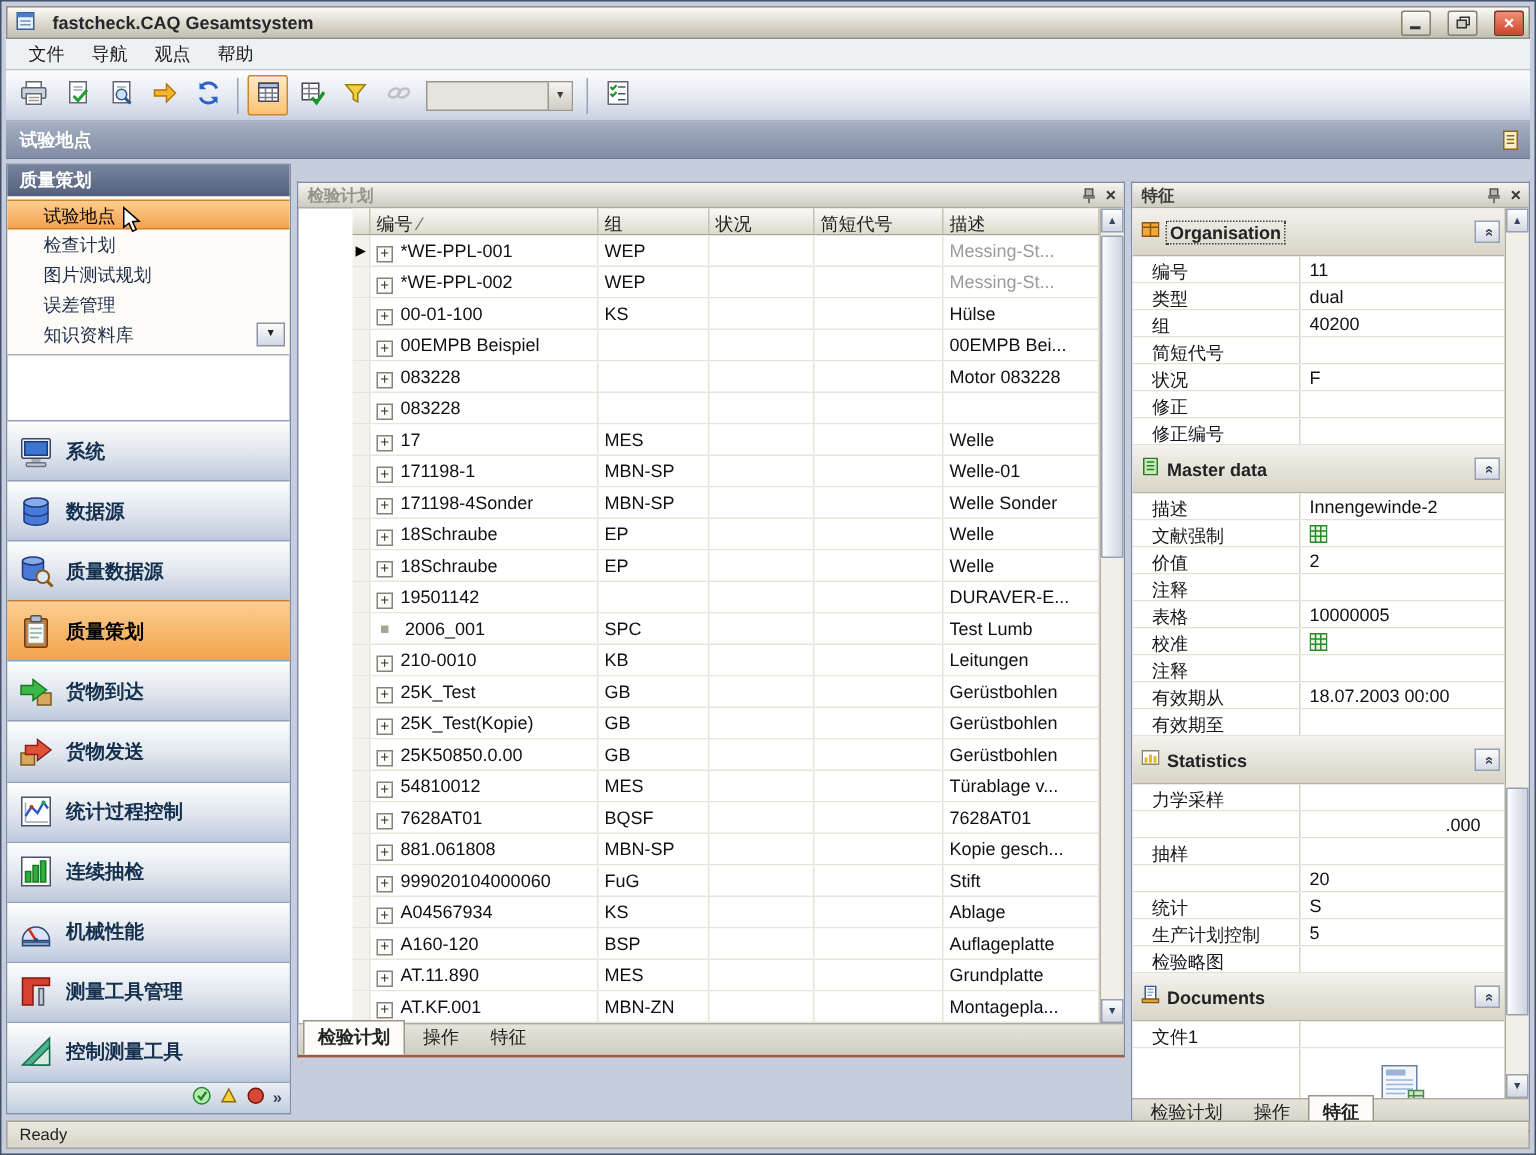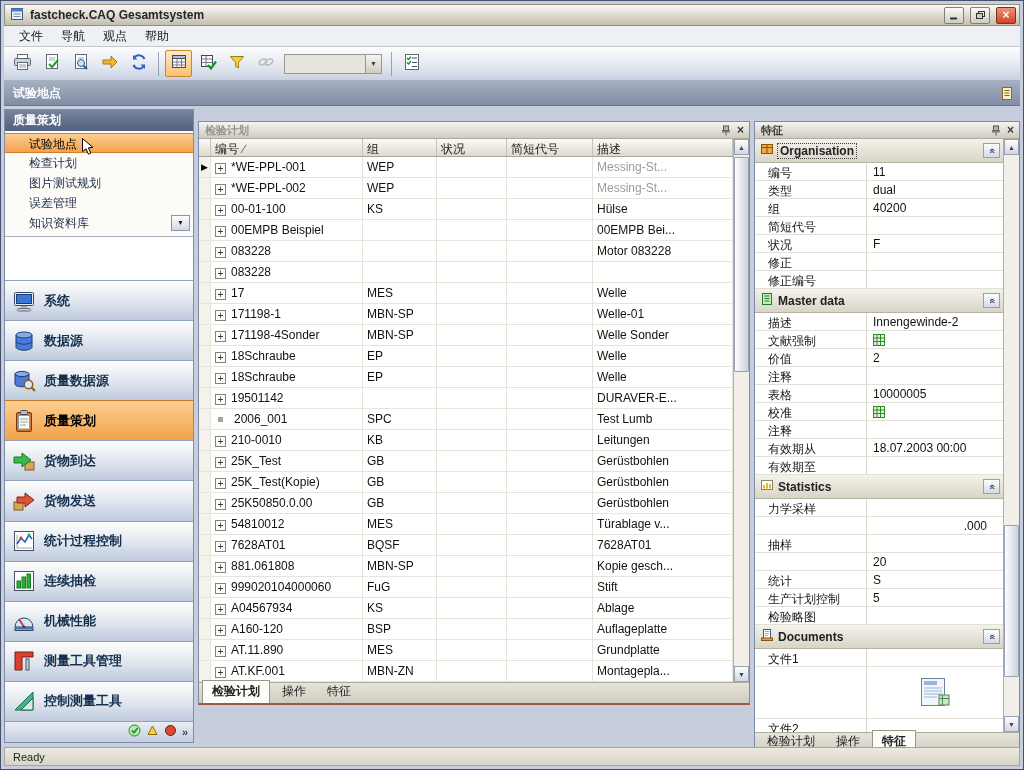--- a/index.html
+++ b/index.html
@@ -2,21 +2,21 @@
 <html><head>
 <meta charset="utf-8">
 <style>
   * { box-sizing: border-box; margin: 0; padding: 0; }
   html,body { width:1024px; height:770px; overflow:hidden; }
   body { font-family:"Liberation Sans","DejaVu Sans",sans-serif; font-size:12px; background:#8b95a8; }
 
   .window { width:1024px; height:770px; background:#c6cedd; border:1px solid #44506a; padding:3px; display:flex; flex-direction:column; }
 
   
-  .titlebar { height:22px; flex:none; display:flex; align-items:center; gap:6px; padding:0 3px 0 5px;
+  .titlebar { height:22px; flex:none; display:flex; align-items:center; gap:11px; padding:0 3px 0 5px;
     background:linear-gradient(#fbfaf6,#dcd8cc 55%,#c2beb0); border:1px solid #938f81; }
   .title { font-weight:bold; color:#26262a; flex:1; font-size:12px; }
   .winbtn { width:20px; height:17px; border:1px solid #847f6e; border-radius:2px;
     background:linear-gradient(#fcfcf9,#cfccbf); display:flex; align-items:center; justify-content:center; }
   .winbtn.close { background:linear-gradient(#f09078,#cd452b); border-color:#7e3116; color:#fff; font-weight:bold; font-size:12px; line-height:1; }
 
   
   .menubar { height:21px; flex:none; background:#eef0f4; border-bottom:1px solid #c2c6ce; display:flex; align-items:center; padding-left:6px; }
   .menu-item { padding:3px 9px; color:#1a1a1a; }
 
@@ -67,21 +67,21 @@
   .panel.props { height:100%; }
   .panel-h { height:17px; flex:none; display:flex; align-items:center; gap:4px; padding:0 3px 0 6px;
     background:linear-gradient(#f5f4f0,#cecbc0); border-bottom:1px solid #aeaa9c; }
   .ptitle { flex:1; font-size:11px; font-weight:bold; white-space:nowrap; overflow:hidden; }
   .dimtitle { color:#96948a; }
   .darktitle { color:#3c3b35; }
   .pclose { font-weight:bold; color:#3a3a3a; font-size:12px; line-height:1; padding:0 2px; }
   .pin { display:flex; }
 
   
-  .tbl { display:flex; flex:none; }
+  .tbl { display:flex; flex:none;padding-left:36px; }
   .tmain { flex:1; min-width:0; }
   .thead, .trow { display:grid; grid-template-columns:12px 152px 74px 70px 86px minmax(0,1fr); }
   .thead { height:18px; background:linear-gradient(#fbfaf7,#dedacd); border-bottom:1px solid #a8a496; }
   .th { border-right:1px solid #c6c2b4; padding:2px 4px; color:#222; white-space:nowrap; overflow:hidden; }
   .th .sortmk { color:#666; margin-left:4px; }
   .tbody { height:525px; }
   .trow { height:21px; border-bottom:1px solid #e7e4da; background:#fff; }
   .td { border-right:1px solid #e7e4da; padding:3px 4px 0; white-space:nowrap; overflow:hidden; color:#111; }
   .td.selcell { padding:0; text-align:center; font-size:9px; line-height:21px; color:#000; background:#f4f2ea; }
   .plusbox { display:inline-block; width:11px; height:11px; border:1px solid #83837a; background:#fcfcf8;
@@ -100,21 +100,21 @@
 
   
   .tabs { height:21px; flex:none; display:flex; align-items:flex-end; gap:3px; padding:2px 3px 0;
     background:linear-gradient(#e6e3da,#cfccc0); border-top:1px solid #aeaa9c; }
   .tab { padding:2px 9px 3px; color:#222; }
   .tab.active { background:#fdfcf8; border:1px solid #9a9688; border-bottom:none; font-weight:bold; }
 
   
   .pbody { flex:1; min-height:0; display:flex; }
   .pgrid { flex:1; min-width:0; background:#fff; overflow:hidden; }
-  .pgroup-h { height:24px; display:flex; align-items:center; gap:5px; padding:0 3px 0 6px;
+  .pgroup-h { height:32px; display:flex; align-items:center; gap:5px; padding:0 3px 0 6px;
     background:linear-gradient(#f4f2ec,#d8d4c7); border-bottom:1px solid #b6b2a4; font-weight:bold; color:#222; }
   .gname.focus { outline:1px dotted #444; padding:0 2px; }
   .chev { margin-left:auto; width:17px; height:15px; border:1px solid #96a0b6;
     background:linear-gradient(#fdfdfc,#d5dae5); display:flex; align-items:center; justify-content:center; }
   .chevg { display:inline-block; transform:rotate(90deg); font-size:10px; font-weight:bold; color:#33435f; line-height:1; }
   .prow { display:flex; height:18px; border-bottom:1px solid #e3e0d5; background:#fff; }
   .plabel { width:112px; flex:none; padding:2px 4px 0 13px; border-right:1px solid #d9d6c9; color:#161616; white-space:nowrap; overflow:hidden; }
   .pval { flex:1; min-width:0; padding:2px 6px 0; color:#111; white-space:nowrap; overflow:hidden; }
   .pval.right { text-align:right; padding-right:16px; }
   .prow.docarea { height:52px; }

